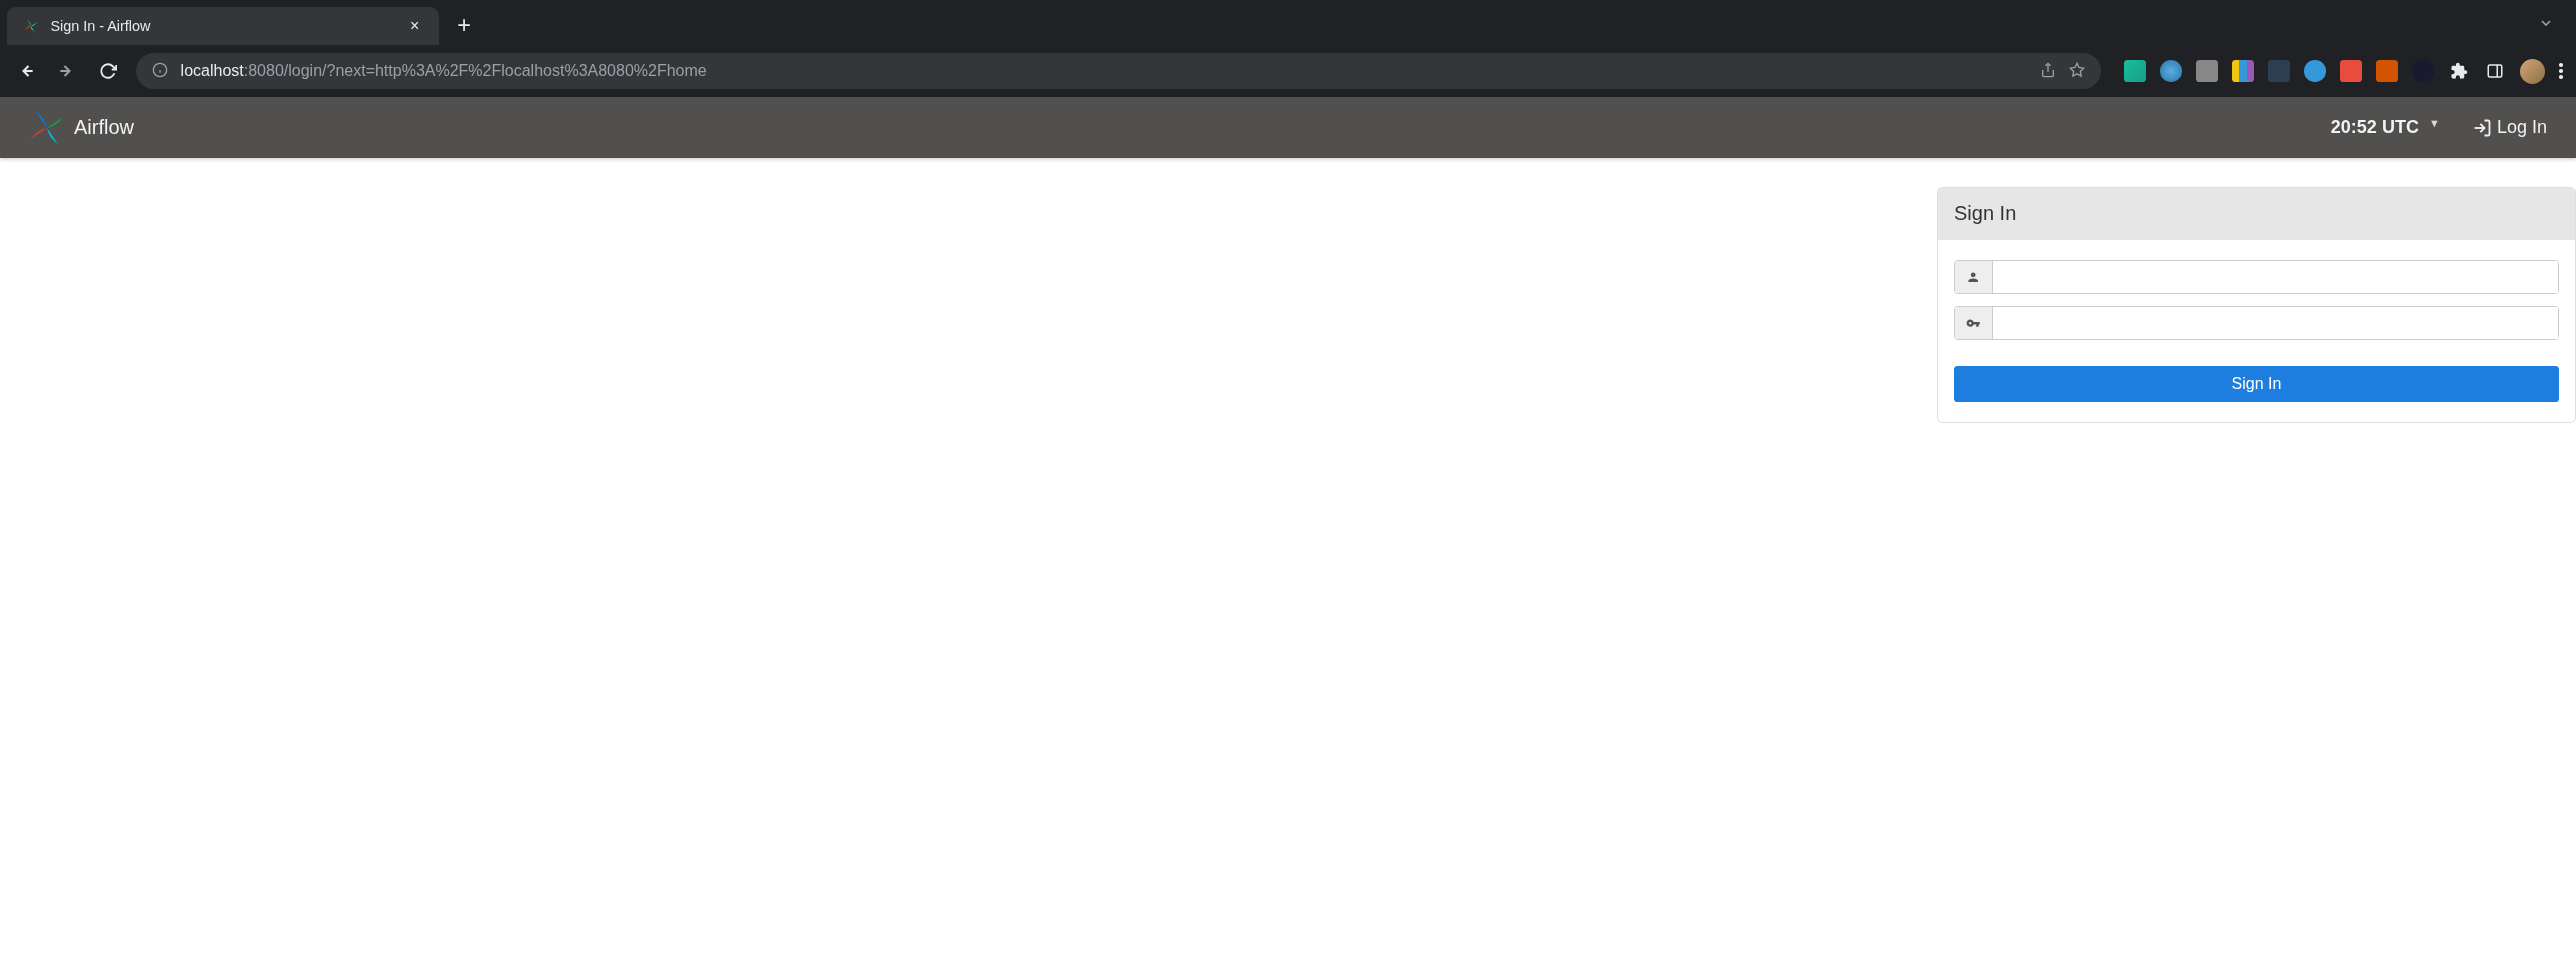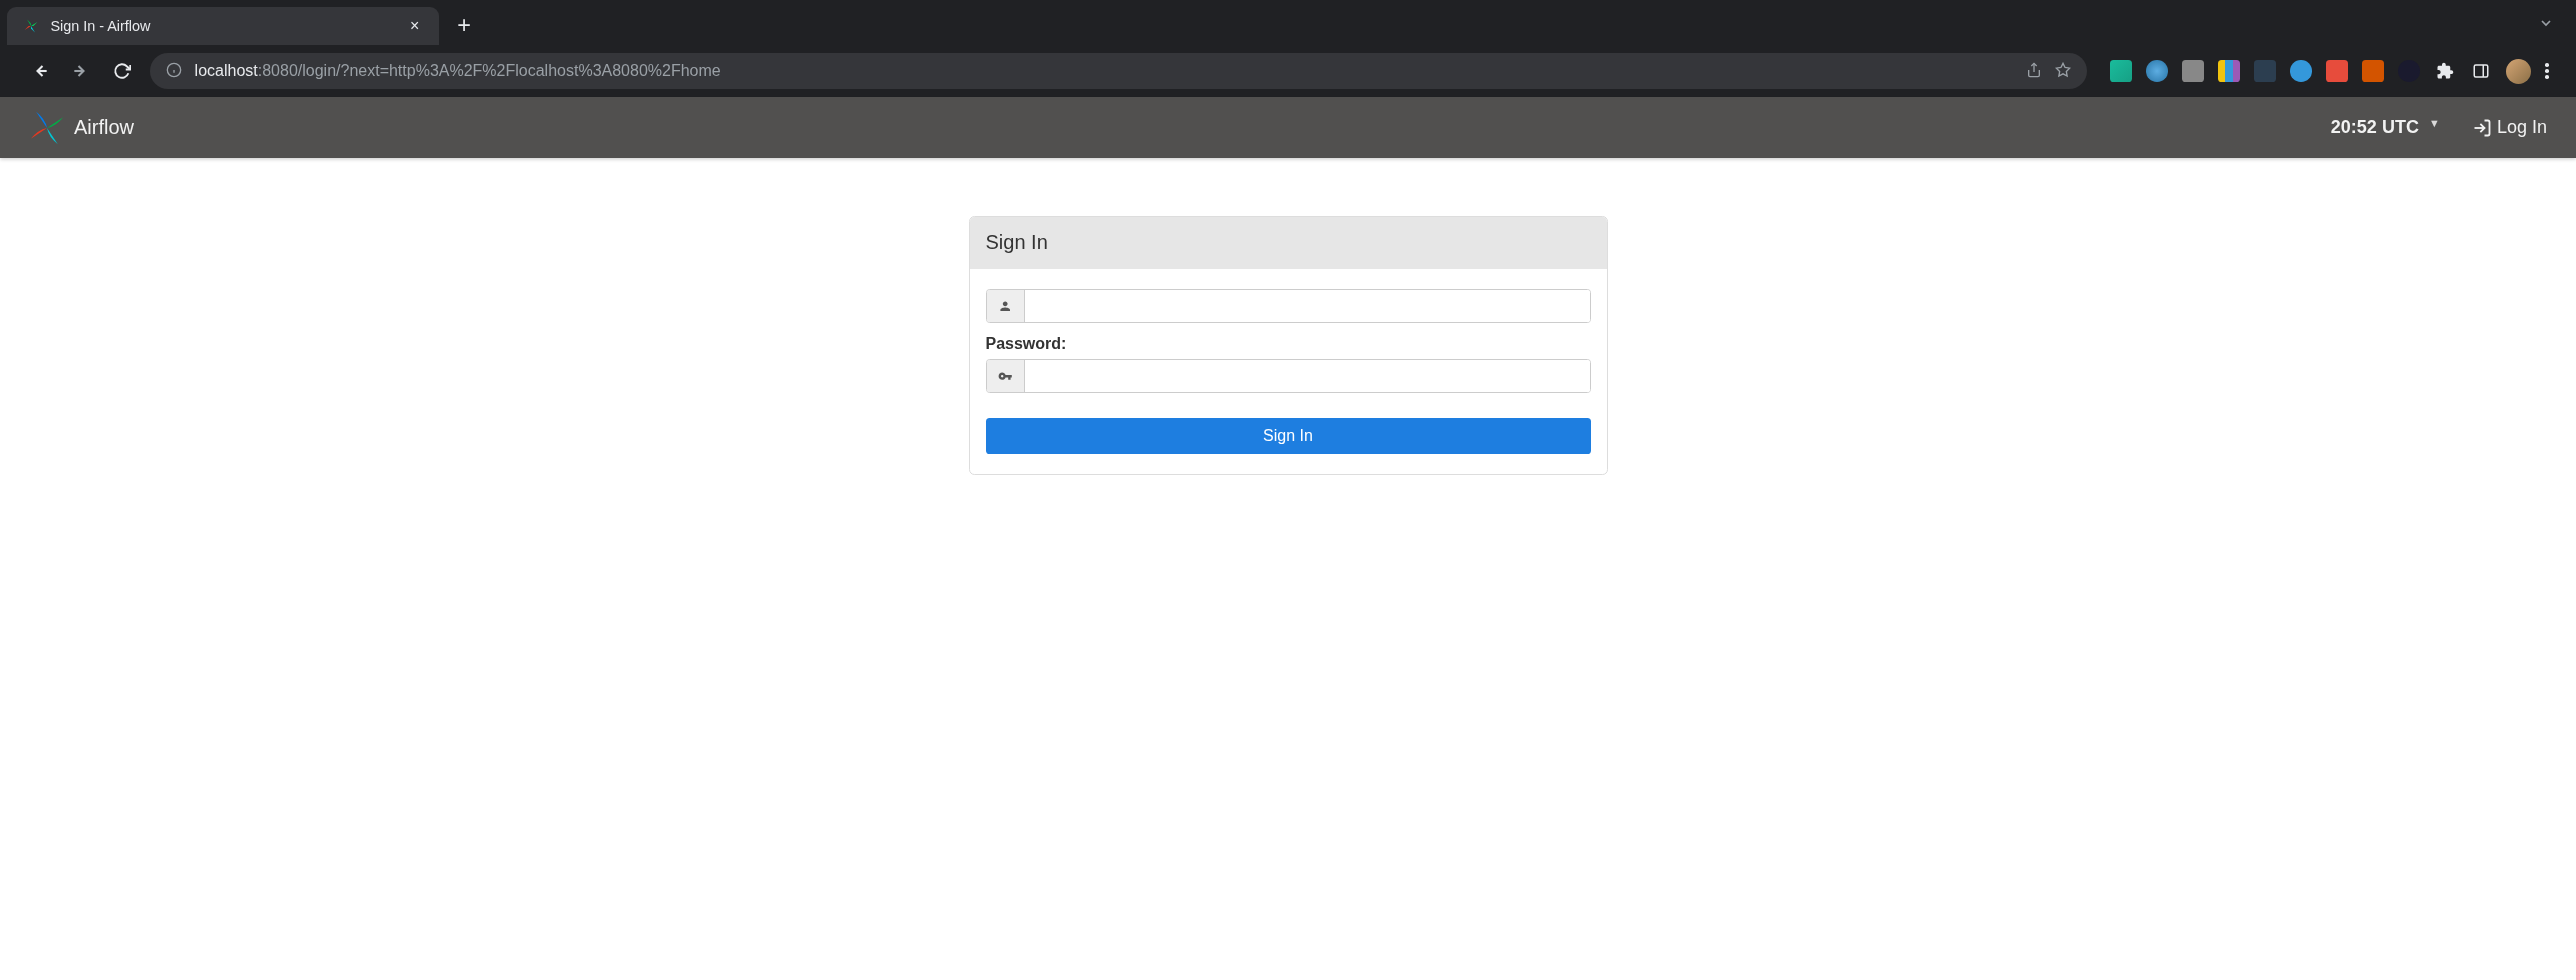--- a/index.html
+++ b/index.html
@@ -34,21 +34,21 @@
     .tab-title { color: #e8eaed; font-size: 14.4px; flex: 1; }
     .tab-close { color: #e8eaed; font-size: 16px; cursor: pointer; padding: 1.8px 5.4px; }
     .new-tab { color: #e8eaed; font-size: 23.4px; margin-left: 18px; cursor: pointer; margin-top: 5.4px; }
     .tab-bar-spacer { flex: 1; }
     .tab-chevron { color: #9aa0a6; margin-right: 14.4px; margin-top: 3.6px; }
 
     .nav-bar {
       display: flex;
       align-items: center;
       height: 52px;
-      padding: 0 27px;
+      padding: 0 13px;
       gap: 16px;
     }
     .nav-btn { color: #9aa0a6; display: flex; align-items: center; justify-content: center; width: 25px; height: 25px; }
     .nav-btn.active { color: #e8eaed; }
     .address-bar {
       flex: 1;
       background: #35363a;
       height: 36px;
       border-radius: 18px;
       display: flex;
@@ -80,21 +80,21 @@
     }
     .app-brand { display: flex; align-items: center; gap: 9px; font-size: 20px; }
     .pinwheel { width: 36px; height: 36px; }
     .app-header-spacer { flex: 1; }
     .header-time { display: flex; gap: 10px; font-size: 18px; font-weight: 600; margin-right: 32px; }
     .header-time .caret { font-size: 10.8px; opacity: .85; }
     .login-link { display: flex; align-items: center; gap: 5.4px; font-size: 18px; font-weight: 400; }
     .login-link svg { width: 20px; height: 20px; }
 
     
-    .page { display: flex; justify-content: center; padding-top: 58px; }
+    .page { display: flex; justify-content: flex-end; padding-top: 29px; }
     .panel {
       width: 639px;
       border: 0.9px solid #ddd;
       border-radius: 5.4px;
       overflow: hidden;
       background: #fff;
     }
     .panel-header {
       background: #e6e6e6;
       padding: 14.4px 16px;
@@ -276,21 +276,20 @@
 
       <div class="input-group">
         <span class="input-addon">
           <svg viewBox="0 0 24 24" fill="currentColor">
               <path d="M12 12c2.21 0 4-1.79 4-4s-1.79-4-4-4-4 1.79-4 4 1.79 4 4 4zm0 2c-2.67 0-8 1.34-8 4v2h16v-2c0-2.66-5.33-4-8-4z"></path>
             </svg>
         </span>
         <input class="input-field" type="text" value="" style="">
       </div>
 
-      <label class="field-label">Password:</label>
       <div class="input-group">
         <span class="input-addon">
           <svg viewBox="0 0 24 24" fill="currentColor">
               <path d="M12.65 10C11.83 7.67 9.61 6 7 6c-3.31 0-6 2.69-6 6s2.69 6 6 6c2.61 0 4.83-1.67 5.65-4H17v4h4v-4h2v-4H12.65zM7 14c-1.1 0-2-.9-2-2s.9-2 2-2 2 .9 2 2-.9 2-2 2z"></path>
             </svg>
         </span>
         <input class="input-field" type="password" value="" style="">
       </div>
 
       <button class="signin-btn">Sign In</button>

